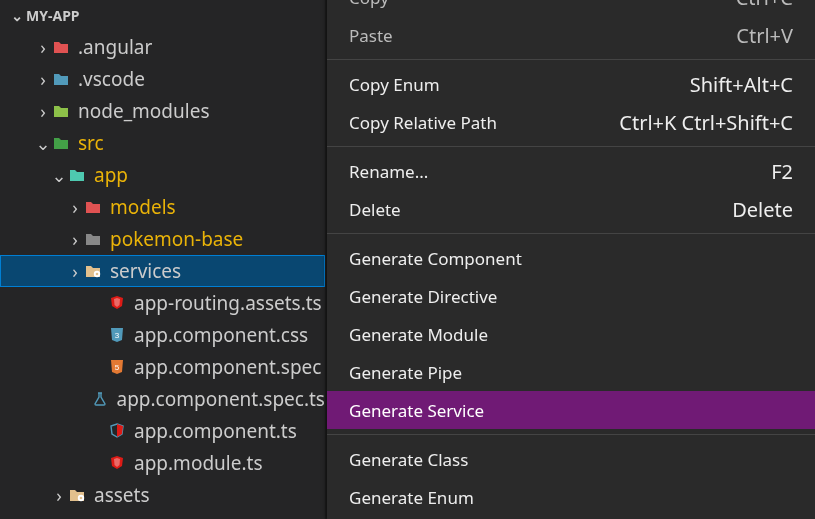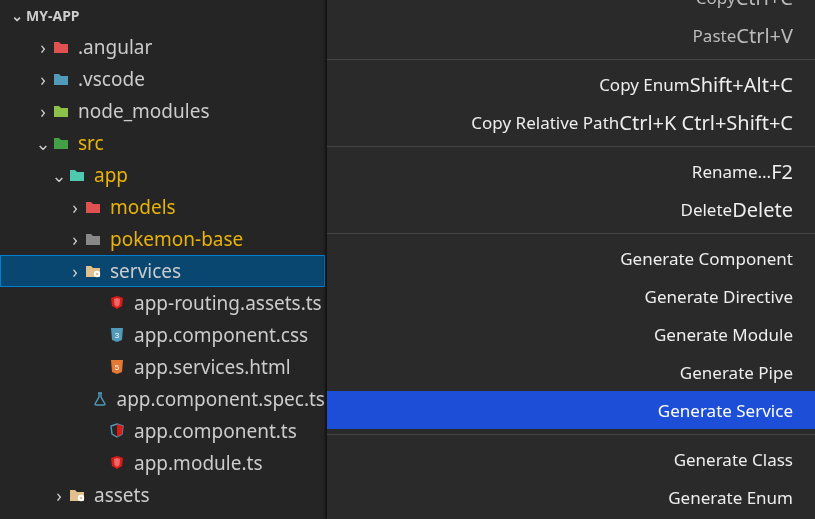--- a/index.html
+++ b/index.html
@@ -15,23 +15,23 @@
   .lbl.green{color:#eab308}
 
   .folder-red{color:#e05252}
   .folder-blue{color:#519aba}
   .folder-lime{color:#8dc149}
   .folder-emerald{color:#43a047}
   .folder-teal{color:#4ec9b0}
   .folder-gray{color:#888}
 
   .ctx{position:absolute;left:327px;top:0;width:488px;height:519px;background:#2a2a2a;box-shadow:-1px 0 4px rgba(0,0,0,.6);overflow:hidden}
-  .ctx .item{display:flex;align-items:center;justify-content:flex-end;height:38px;padding:0 22px;font-size:17px;color:#bbb}
+  .ctx .item{display:flex;align-items:center;justify-content:space-between;height:38px;padding:0 22px;font-size:17px;color:#bbb}
   .ctx .item.en{color:#eee}
-  .ctx .item.hi{background:#1d4ed8;color:#fff}
+  .ctx .item.hi{background:#701a75;color:#fff}
   .ctx .item .kb{color:inherit;font-size:20px}
   .ctx .sep{height:1px;background:#444;margin:5px 0}
   .pad{display:inline-block}
   svg{display:block}
 </style>
 </head>
 <body>
 
 <div class="explorer">
   <div class="hdr">
@@ -145,21 +145,21 @@
       </div>
       <div class="row">
         <span class="pad" style="width:90px"></span>
         <span class="twisty"></span>
         <span class="ico">
           <svg width="16" height="16" viewBox="0 0 16 16">
             <path fill="#e37933" d="M2 1h12l-1 12-5 2-5-2z"></path>
             <text x="8" y="11" text-anchor="middle" font-size="8" fill="#fff" font-family="sans-serif">5</text>
           </svg>
         </span>
-        <span class="lbl">app.services.html</span>
+        <span class="lbl">app.component.spec</span>
       </div>
       <div class="row">
         <span class="pad" style="width:90px"></span>
         <span class="twisty"></span>
         <span class="ico">
           <svg width="16" height="16" viewBox="0 0 16 16">
             <path fill="none" stroke="#519aba" stroke-width="1.4" d="M6 2h4M7 2v4l-4 7a1 1 0 001 1h8a1 1 0 001-1l-4-7V2"></path>
           </svg>
         </span>
         <span class="lbl">app.component.spec.ts</span>

